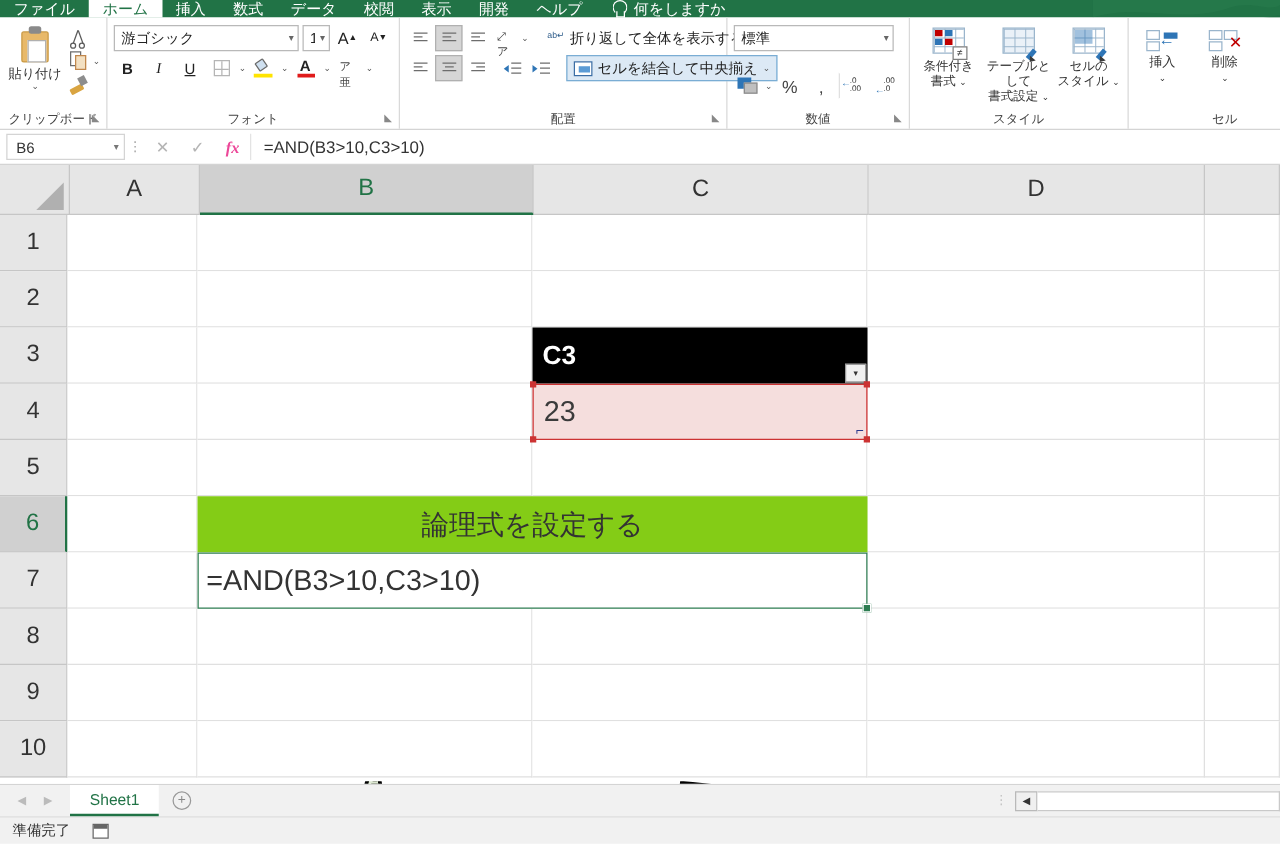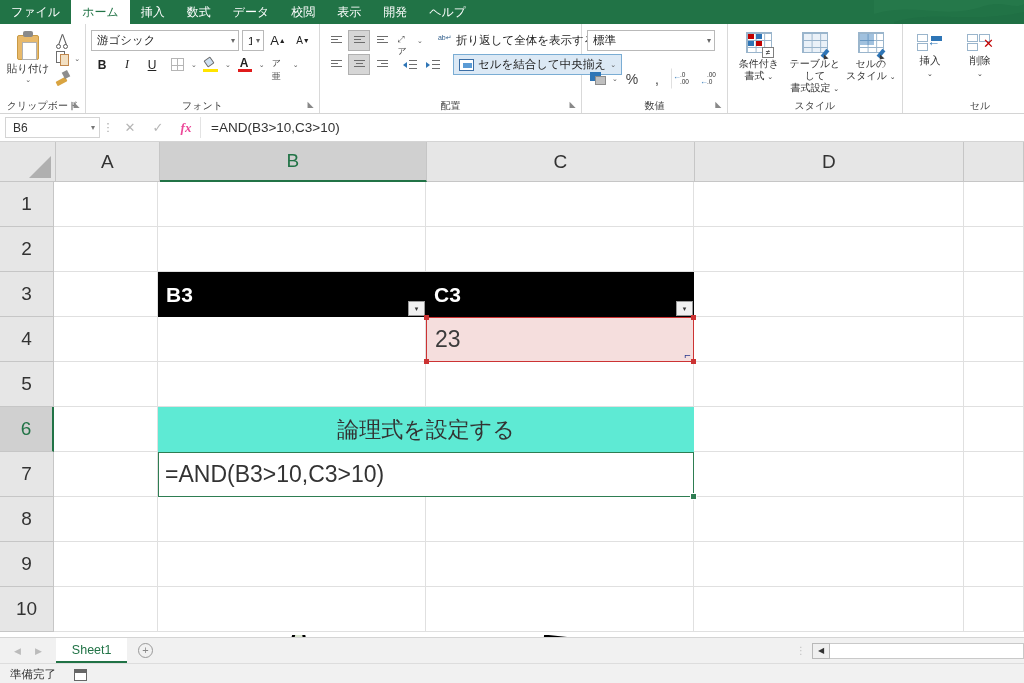--- a/index.html
+++ b/index.html
@@ -5,21 +5,21 @@
   * { box-sizing: border-box; margin: 0; padding: 0; }
   html, body {
     width: 1024px; height: 683px;
     font-family: "Liberation Sans", "DejaVu Sans", sans-serif;
     overflow: hidden;
     background: #ffffff;
   }
 
   
   #menubar {
-    height: 24px;
+    height: 14px;
     background: #217346;
     display: flex;
     align-items: stretch;
     position: relative;
   }
   .menu-item {
     padding: 0 11px;
     display: flex; align-items: center;
     color: #ffffff;
     font-size: 12px;
@@ -340,21 +340,21 @@
     font-size:23px; display:flex; align-items:center; padding-left:8px;
   }
   .val-pink {
     background:#f5dedd; border:1px solid #cc3333; color:#3b3b3b;
     font-size:23px; display:flex; align-items:center; padding-left:8px;
   }
   .handle { position:absolute; width:5px; height:5px; }
   .h-blue { background:#4a7ebb; }
   .h-red { background:#cc3333; }
   .yellowcell {
-    background:#5eead4; color:#333; font-size:22px;
+    background:#84cc16; color:#333; font-size:22px;
     display:flex; align-items:center; justify-content:center;
   }
   .formulacell {
     background:#fff; border:1px solid #2e7d52; color:#333; font-size:23px;
     display:flex; align-items:center; padding-left:6px;
   }
   .fillhandle {
     position:absolute; width:7px; height:7px; background:#2e7d52; border:1px solid #fff;
   }
   .nwse { position:absolute; color:#26368c; font-size:11px; line-height:8px; }
@@ -414,20 +414,24 @@
 <div id="menubar">
   <div class="menu-item">ファイル</div>
   <div class="menu-item active">ホーム</div>
   <div class="menu-item">挿入</div>
   <div class="menu-item">数式</div>
   <div class="menu-item">データ</div>
   <div class="menu-item">校閲</div>
   <div class="menu-item">表示</div>
   <div class="menu-item">開発</div>
   <div class="menu-item">ヘルプ</div>
+  <div class="tellme">
+    <span class="bulb"></span>
+    <span>何をしますか</span>
+  </div>
   <div class="deco">
     <svg width="150" height="28" viewBox="0 0 150 28">
       <path d="M0,14 C40,2 70,20 110,6 C130,0 140,10 150,4 L150,0 L0,0 Z" fill="#2a7c4e" opacity="0.55"></path>
       <path d="M20,22 C60,10 90,24 150,12 L150,28 L20,28 Z" fill="#1e6b42" opacity="0.5"></path>
     </svg>
   </div>
 </div>
 
 <div id="ribbon">
 
@@ -816,26 +820,20 @@
         <div class="cell w-e"></div>
       </div>
       <div class="gridrow">
         <div class="cell w-a"></div>
           <div class="cell w-b"></div>
         <div class="cell w-c"></div>
           <div class="cell w-d"></div>
         <div class="cell w-e"></div>
       </div>
 
-      <div class="ov hdr-black" style="left:104px;top:90px;width:268px;height:45px;">
-        <span>B3</span>
-        <span class="filter-btn">
-            <span>▾</span>
-          </span>
-      </div>
       <div class="ov hdr-black" style="left:372px;top:90px;width:268px;height:45px;">
         <span>C3</span>
         <span class="filter-btn">
             <span>▾</span>
           </span>
       </div>
 
       <div class="ov val-pink" style="left:372px;top:135px;width:268px;height:45px;">
         <span>23</span>
         <span class="handle h-red" style="left:-3px;top:-3px;"></span>

